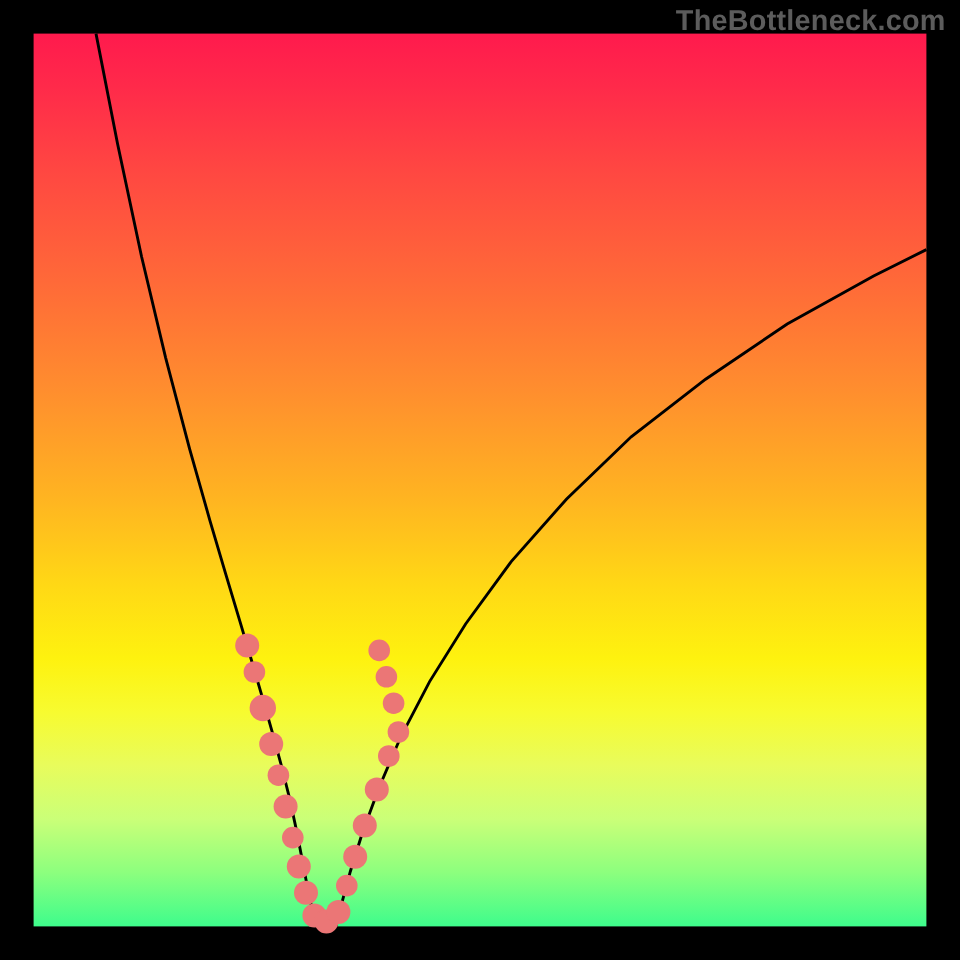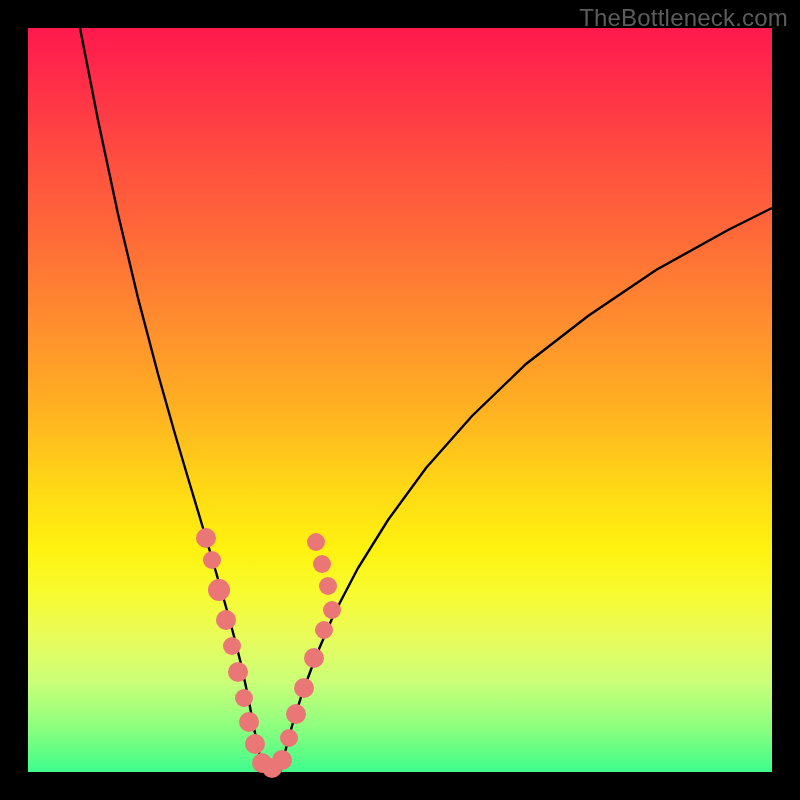--- a/index.html
+++ b/index.html
@@ -42,21 +42,21 @@
       #8cff7e 94%,
       #3efc8c 100%
     );
   }
   .watermark {
     position: absolute;
     top: 4px;
     right: 12px;
     color: #5c5c5c;
     font-size: 24px;
-    font-weight: 400;
+    font-weight: 700;
     letter-spacing: 0.2px;
     user-select: none;
   }
   svg.curve {
     position: absolute;
     left: 0;
     top: 0;
     width: 744px;
     height: 744px;
     overflow: visible;

